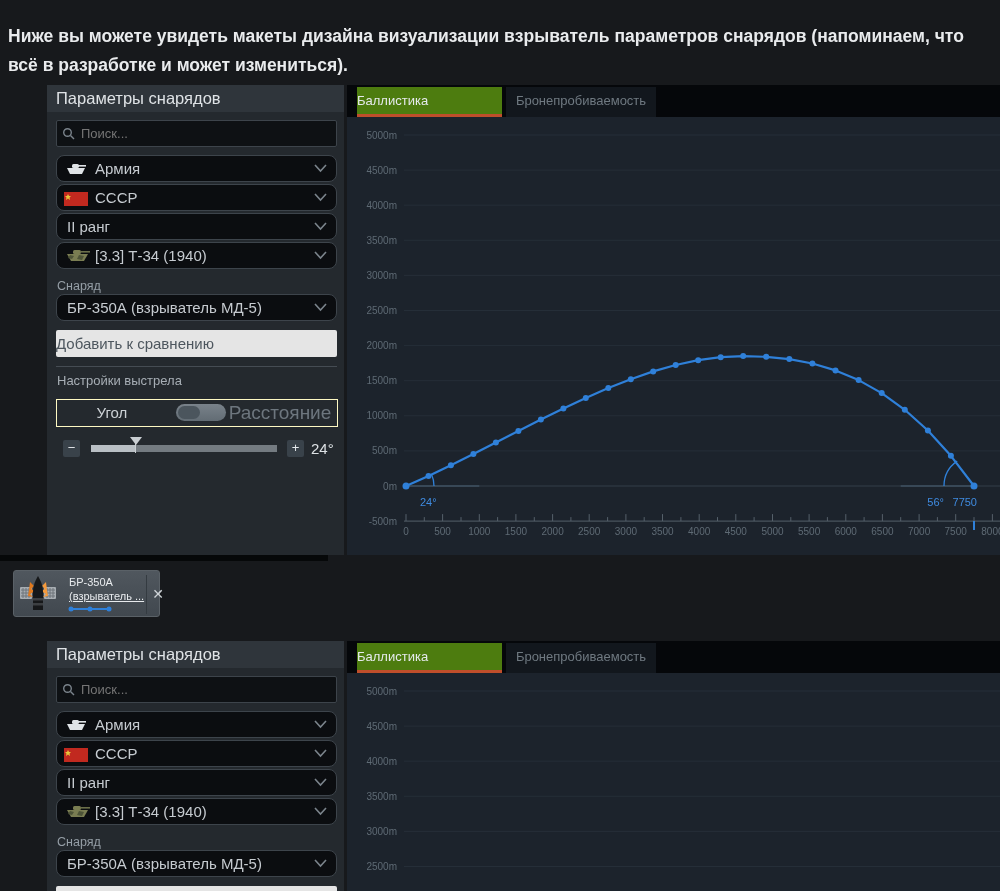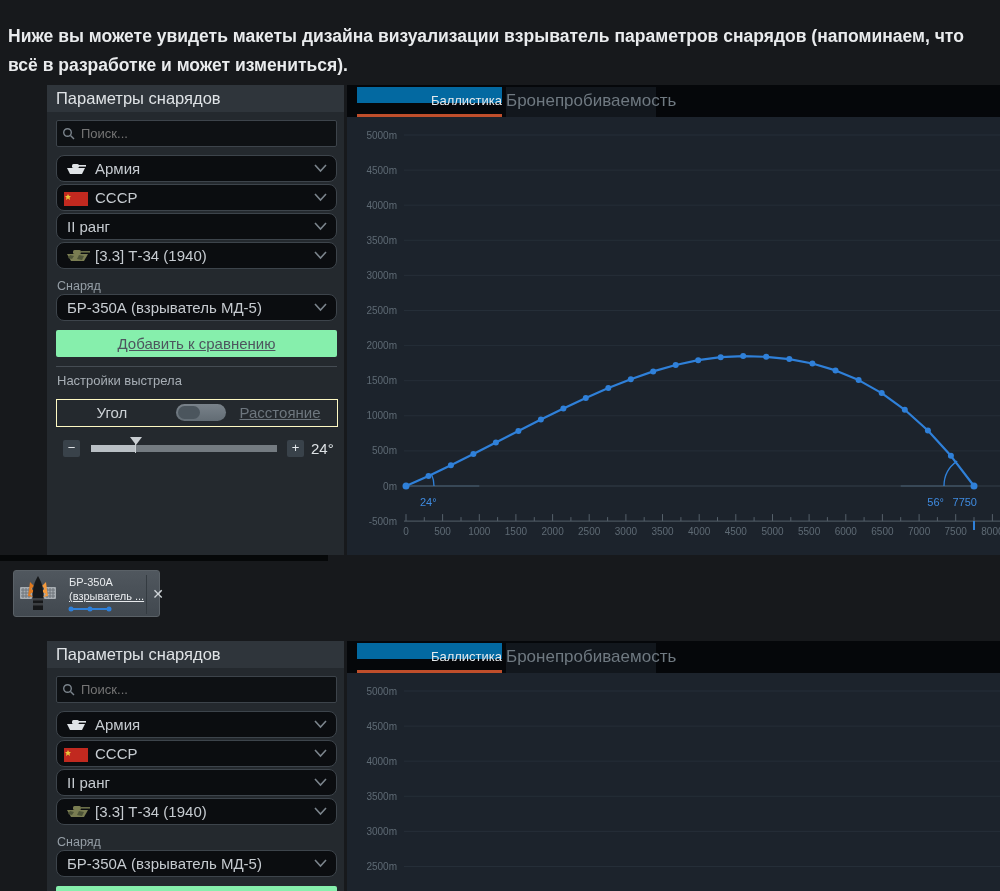--- a/index.html
+++ b/index.html
@@ -23,51 +23,51 @@
           padding:0 6px 0 24px;outline:none;font-family:"Liberation Sans",sans-serif;}
   .search-ico{position:absolute;left:15px;top:42px;width:13px;height:13px;}
   .drop{position:absolute;left:9px;width:281px;height:27px;background:#0b0d10;
         border:1px solid #3d444b;border-radius:8px;color:#c6cbd0;font-size:15px;
         line-height:25px;cursor:pointer;}
   .drop .txt{position:absolute;left:10px;top:0;white-space:nowrap;}
   .drop .txt.after-ico{left:38px;}
   .drop .chev{position:absolute;right:9px;top:7px;width:13px;height:11px;}
   .drop .ico{position:absolute;left:7px;top:5px;}
   .small-label{position:absolute;left:10px;color:#959ea6;font-size:12.5px;}
-  .add-btn{position:absolute;left:9px;top:245px;width:281px;height:27px;background:#86efac;
-           color:#4d565e;font-size:15px;text-align:center;line-height:27px;border-radius:2px;text-decoration:underline;}
+  .add-btn{position:absolute;left:9px;top:245px;width:281px;height:27px;background:#e5e5e5;
+           color:#4d565e;font-size:15px;text-align:left;line-height:27px;border-radius:2px;}
   .divider{position:absolute;left:9px;top:281px;width:281px;height:1px;background:#454c53;}
   .shot-title{position:absolute;left:10px;top:288px;color:#a7aeb5;font-size:13px;}
   .mode-row{position:absolute;left:9px;top:314px;width:282px;height:28px;border:1px solid #fef9c3;}
   .mode-left{position:absolute;left:0;top:0;width:110px;text-align:center;color:#ccd1d5;
              font-size:15px;line-height:26px;cursor:pointer;}
   .mode-right{position:absolute;right:4px;top:0;width:106px;text-align:center;color:#6d767e;
-              font-size:15px;line-height:26px;cursor:pointer;text-decoration:underline;}
+              font-size:19px;line-height:26px;cursor:pointer;}
   .toggle{position:absolute;left:119px;top:4px;width:50px;height:17px;border-radius:9px;
           background:linear-gradient(#79828a,#626c74);cursor:pointer;}
   .knob{position:absolute;left:2px;top:2px;width:22px;height:13px;border-radius:7px;
         background:#4b555d;}
   .sq-btn{position:absolute;top:355px;width:17px;height:17px;background:#39424a;color:#e8ecef;
           font-size:13px;text-align:center;line-height:16px;border-radius:2px;cursor:pointer;}
   .track{position:absolute;left:44px;top:360px;width:186px;height:7px;background:#747b81;cursor:pointer;}
   .track-fill{position:absolute;left:0;top:0;width:45px;height:7px;background:#b9bfc4;}
   .thumb{position:absolute;left:83px;top:352px;width:0;height:0;cursor:pointer;
          border-left:6px solid transparent;border-right:6px solid transparent;
          border-top:8px solid #c9ced2;}
   .thumb-line{position:absolute;left:88px;top:353px;width:1px;height:15px;background:#c9ced2;}
   .angle-val{position:absolute;left:264px;top:355px;color:#dde1e4;font-size:15px;}
 
   
   .rightpane{position:absolute;left:303px;top:0;width:694px;height:470px;background:#1c232c;}
   .tabstrip{position:absolute;left:0;top:0;width:694px;height:32px;background:#05070a;}
-  .tab-active{position:absolute;left:10px;top:2px;width:145px;height:16px;background:#0369a1;
-              color:#e6eaed;font-size:13px;text-align:right;line-height:27px;cursor:pointer;}
+  .tab-active{position:absolute;left:10px;top:2px;width:145px;height:29px;background:#4d7c0f;
+              color:#e6eaed;font-size:13px;text-align:left;line-height:27px;cursor:pointer;}
   .tab-underline{position:absolute;left:10px;top:29px;width:145px;height:3px;background:#bf4e2b;}
   .tab-inactive{position:absolute;left:159px;top:2px;width:150px;height:30px;background:#12171d;
-                color:#6f7981;font-size:17px;text-align:center;line-height:28px;cursor:pointer;}
+                color:#6f7981;font-size:13px;text-align:center;line-height:28px;cursor:pointer;}
   .close-x{position:absolute;right:14px;top:3px;width:24px;height:26px;color:#ffffff;
            font-size:19px;text-align:center;line-height:26px;cursor:pointer;font-weight:normal;}
   .chartbox{position:absolute;left:0;top:32px;width:694px;height:438px;}
 
   
   .chip-shadow{position:absolute;left:0;top:555px;width:328px;height:6px;background:#060809;}
   .chip{position:absolute;left:13px;top:570px;width:147px;height:47px;border-radius:3px;
         background:linear-gradient(#50575e,#41484f);border:1px solid #5a6167;cursor:pointer;}
   .chip-ico{position:absolute;left:3px;top:3px;width:42px;height:40px;}
   .chip-l1{position:absolute;left:55px;top:5px;color:#e8ebee;font-size:11px;}

